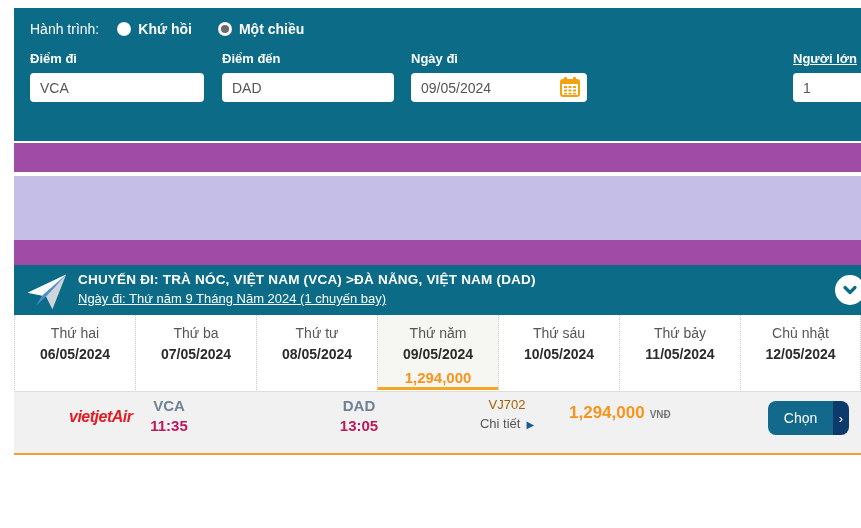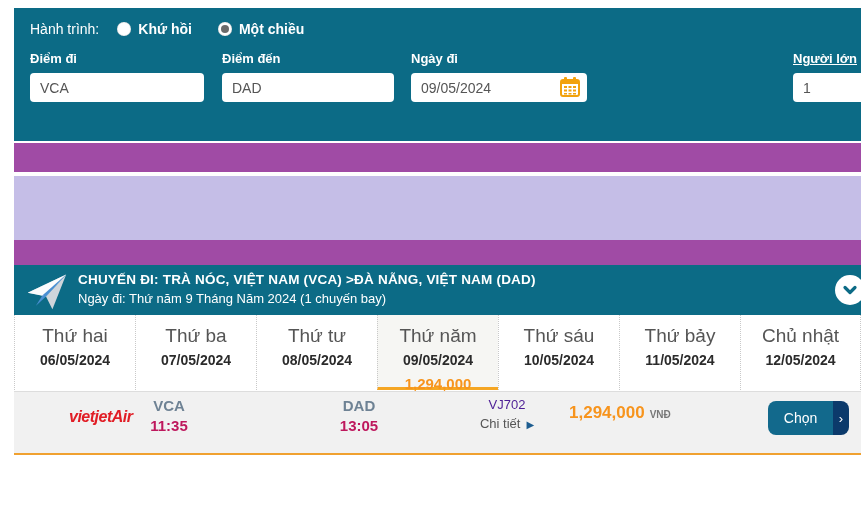--- a/index.html
+++ b/index.html
@@ -22,42 +22,42 @@
   
   .band { position:absolute; left:14px; width:847px; }
   .band-purple1 { top:143px; height:29px; background:#a04ba5; }
   .band-lavender { top:176px; height:64px; background:#c5bee7; }
   .band-purple2 { top:240px; height:25px; background:#a04ba5; }
 
   
   .trip-bar { position:absolute; left:14px; top:265px; width:847px; height:50px; background:#0c6b86; }
   .plane-icon { position:absolute; left:10px; top:4px; width:44px; height:44px; }
   .trip-title { position:absolute; left:64px; top:7px; color:#fff; font-size:13.5px; font-weight:bold; letter-spacing:.2px; }
-  .trip-sub { position:absolute; left:64px; top:26px; color:#fff; font-size:13px; }
+  .trip-sub { position:absolute; left:64px; top:26px; color:#fff; font-size:13px;text-decoration:underline; }
   .collapse-btn { position:absolute; left:821px; top:10px; width:30px; height:30px; border-radius:50%; background:#fff; cursor:pointer; display:flex; align-items:center; justify-content:center; }
 
   
   .day-tabs { position:absolute; left:14px; top:315px; width:847px; height:75px; display:flex; background:#fff; }
   .day-tab { width:121px; height:75px; border-left:1px dotted #c9c9c9; text-align:center; padding-top:10px; cursor:pointer; }
   .day-tab:last-child { border-right:1px dotted #c9c9c9; }
-  .day-tab .day { font-size:19px; color:#555; }
+  .day-tab .day { font-size:14px; color:#555; }
   .day-tab .date { font-size:14px; font-weight:bold; color:#2b2b2b; margin-top:5px; }
   .day-tab .price { font-size:15px; font-weight:bold; color:#f7941d; margin-top:7px; }
   .day-tab.selected { background:#f6f6f3; border-bottom:3px solid #f5a623; }
 
   
   .flight-row { position:absolute; left:14px; top:391px; width:847px; height:64px; background:#f1f1f1; border-top:1px solid #ddd; border-bottom:2px solid #f0a130; }
   .airline-logo { position:absolute; left:55px; top:16px; font-size:16px; font-weight:bold; font-style:italic; color:#e11d25; letter-spacing:-0.5px; }
   .seg { position:absolute; top:5px; text-align:center; width:90px; }
   .seg .code { font-size:15px; font-weight:bold; color:#6e8294; }
   .seg .time { font-size:15px; font-weight:bold; color:#be185d; margin-top:3px; }
   .seg-origin { left:110px; }
   .seg-dest { left:300px; }
   .flight-meta { position:absolute; left:443px; top:5px; width:100px; text-align:center; }
-  .flight-no { font-size:13px; color:#4c1d95; }
+  .flight-no { font-size:13px; color:#a16207; }
   .detail-link { font-size:13px; color:#555; margin-top:4px; cursor:pointer; }
   .detail-arrow { display:inline-block; margin-left:6px; color:#1d5d90; font-size:10px; }
   .price-block { position:absolute; left:555px; top:11px; white-space:nowrap; }
   .price-amount { font-size:17px; font-weight:bold; color:#f7941d; }
   .price-cur { font-size:10px; font-weight:bold; color:#777; margin-left:5px; }
   .select-btn { position:absolute; left:754px; top:9px; width:81px; height:34px; border:none; padding:0; border-radius:8px; overflow:hidden; display:flex; cursor:pointer; font-family:"Liberation Sans", sans-serif; }
   .select-btn .main { width:65px; background:#12698c; color:#fff; font-size:14px; display:flex; align-items:center; justify-content:center; }
   .select-btn .arrow { width:16px; background:#0c3a6b; color:#fff; font-size:13px; display:flex; align-items:center; justify-content:center; }
 </style>
 </head>

